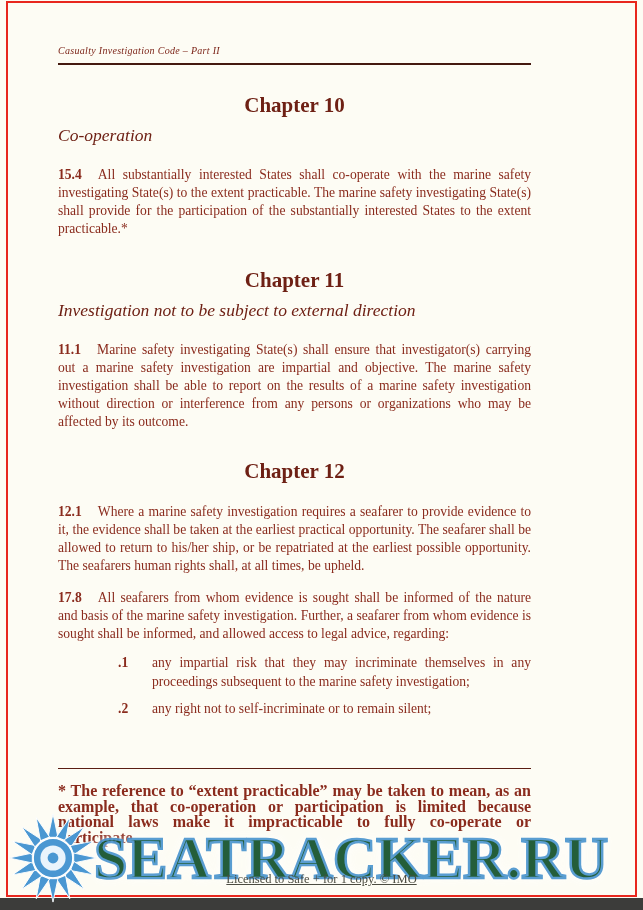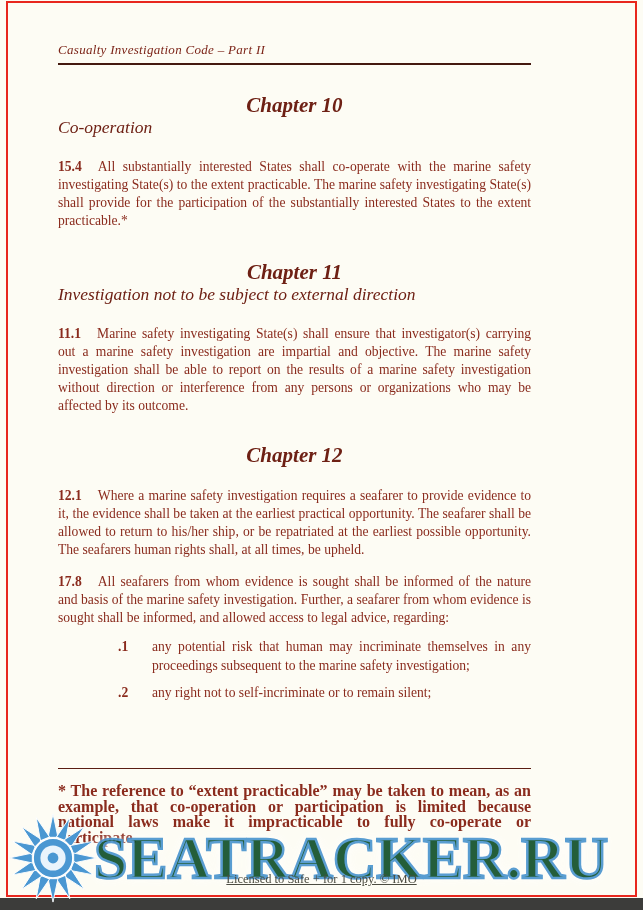--- a/index.html
+++ b/index.html
@@ -26,40 +26,39 @@
     background: #3c3c3a;
     z-index: 4;
   }
   .content {
     position: absolute;
     left: 58px; right: 112px; top: 40px;
     z-index: 1;
   }
   .running-header .header-text {
     font-style: italic;
-    font-size: 13px;
+    font-size: 10px;
     letter-spacing: 0.3px;
     color: #7c2418;
     margin-top: 13px;
   }
   .header-rule {
     border-bottom: 2px solid #44190f;
     margin-top: 5px;
   }
   .chapter-10 { margin-top: 28px; }
   .chapter-11 { margin-top: 30px; }
   .chapter-12 { margin-top: 28px; }
   .ch-head {
     font-size: 21px;
     line-height: 24px;
     font-weight: bold;
     text-align: center;
-    margin: 0;
+    margin: 8px;
     color: #6e2014;
-    font-style: italic;
   }
   .ch-sub {
     font-size: 17.5px;
     line-height: 21px;
     font-style: italic;
     font-weight: normal;
     text-align: left;
     margin: 0;
     color: #6e2014;
   }
@@ -158,21 +157,21 @@
       <p class="para"><b class="pnum">11.1</b><span>Marine safety investigating State(s) shall ensure that investigator(s) carrying out a marine safety investigation are impartial and objective. The marine safety investigation shall be able to report on the results of a marine safety investigation without direction or interference from any persons or organizations who may be affected by its outcome.</span></p>
     </section>
 
     <section class="chapter-12">
       <h1 class="ch-head">Chapter 12</h1>
       <p class="para"><b class="pnum">12.1</b><span>Where a marine safety investigation requires a seafarer to provide evidence to it, the evidence shall be taken at the earliest practical opportunity. The seafarer shall be allowed to return to his/her ship, or be repatriated at the earliest possible opportunity. The seafarers human rights shall, at all times, be upheld.</span></p>
       <p class="para follow"><b class="pnum">17.8</b><span>All seafarers from whom evidence is sought shall be informed of the nature and basis of the marine safety investigation. Further, a seafarer from whom evidence is sought shall be informed, and allowed access to legal advice, regarding:</span></p>
 
       <div class="subitem">
         <span class="si-num">.1</span>
-        <span class="si-text">any potential risk that human may incriminate themselves in any proceedings subsequent to the marine safety investigation;</span>
+        <span class="si-text">any impartial risk that they may incriminate themselves in any proceedings subsequent to the marine safety investigation;</span>
       </div>
       <div class="subitem second">
         <span class="si-num">.2</span>
         <span class="si-text">any right not to self-incriminate or to remain silent;</span>
       </div>
     </section>
 
   </div>
 
   <div class="footnote">* The reference to “extent practicable” may be taken to mean, as an example, that co-operation or participation is limited because national laws make it impracticable to fully co-operate or participate.</div>

